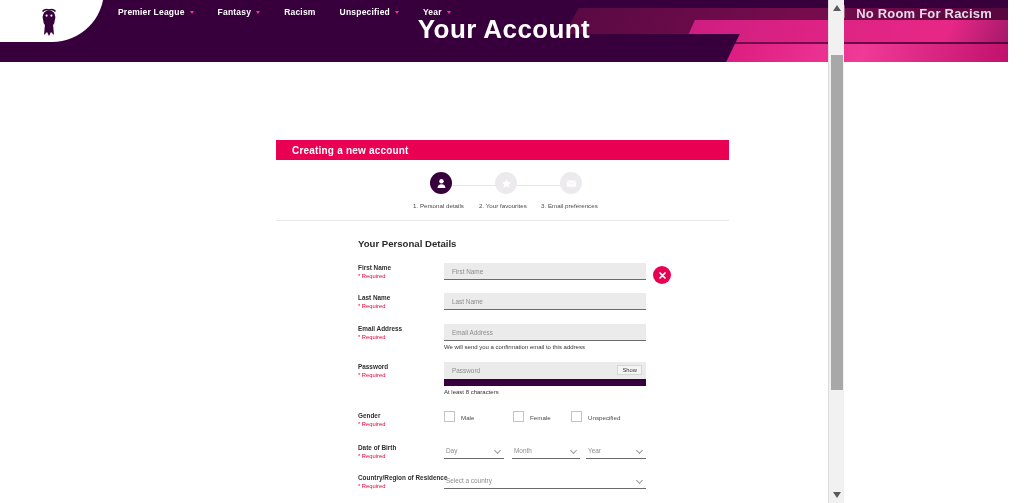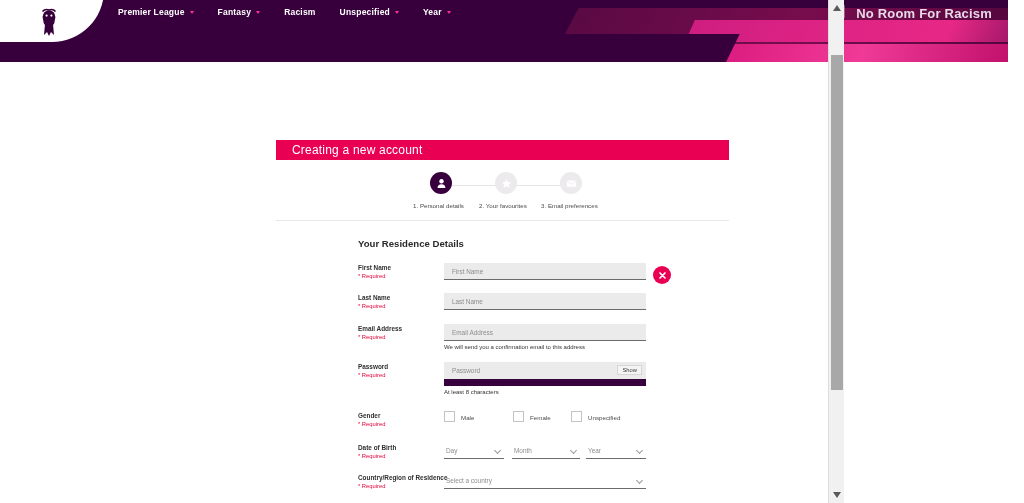--- a/index.html
+++ b/index.html
@@ -45,21 +45,21 @@
 
   .page-title { position: absolute; left: 0; top: 14px; width: 1008px; text-align: center;
     color: #ffffff; font-size: 26px; font-weight: bold; letter-spacing: .4px; z-index: 4; }
 
   
   .content { position: relative; width: 1008px; background: #fff; }
   .banner {
     position: absolute; left: 276px; top: 78px; width: 453px; height: 20px;
     background: #e90052; display: flex; align-items: center; padding-left: 16px;
   }
-  .banner-text { color: #fff; font-size: 12px; font-weight: normal; letter-spacing: .2px; }
+  .banner-text { color: #fff; font-size: 10px; font-weight: bold; letter-spacing: .2px; }
 
   
   .steps { position: absolute; left: 276px; top: 110px; width: 453px; height: 46px; }
   .step-track { position: absolute; left: 0; top: 0; width: 453px; height: 28px; }
   .step-line { position: absolute; top: 13px; height: 1.4px; background: #e6e6e6; }
   .sl1 { left: 175px; width: 60px; }
   .sl2 { left: 240px; width: 60px; }
   .circle { position: absolute; top: 0; width: 22px; height: 22px; border-radius: 50%;
             display: flex; align-items: center; justify-content: center; }
   .c-active { left: 154px; background: #37003c; }
@@ -150,20 +150,21 @@
         <span>Unspecified</span>
         <span class="caret"></span>
       </div>
       <div class="nav-item">
         <span>Year</span>
         <span class="caret"></span>
       </div>
     </div>
 
     <div class="nrfr">No Room For Racism</div>
+    <div class="page-title">Your Account</div>
   </div>
 
   <div class="content">
 
     <div class="banner">
       <span class="banner-text">Creating a new account</span>
     </div>
 
     <div class="steps">
       <div class="step-track">
@@ -191,21 +192,21 @@
       <div class="step-labels">
         <span class="step-label s1">1. Personal details</span>
         <span class="step-label s2">2. Your favourites</span>
         <span class="step-label s3">3. Email preferences</span>
       </div>
     </div>
 
     <div class="hr hr-top"></div>
 
     <div class="form">
-      <div class="section-title">Your Residence Details</div>
+      <div class="section-title">Your Personal Details</div>
 
       <div class="row" style="top:32px;">
         <span class="lbl" style="top:0;">First Name</span>
         <span class="req" style="top:9px;">* Required</span>
         <div class="inp" style="left:168px; top:-1px; width:202px;">
           <span>First Name</span>
         </div>
       </div>
 
       <div class="row" style="top:62px;">

